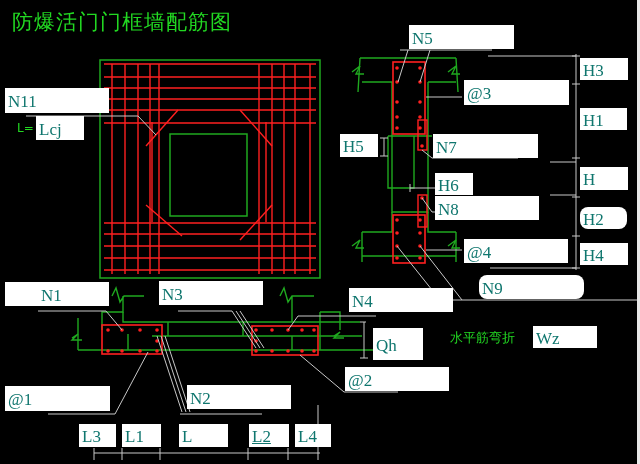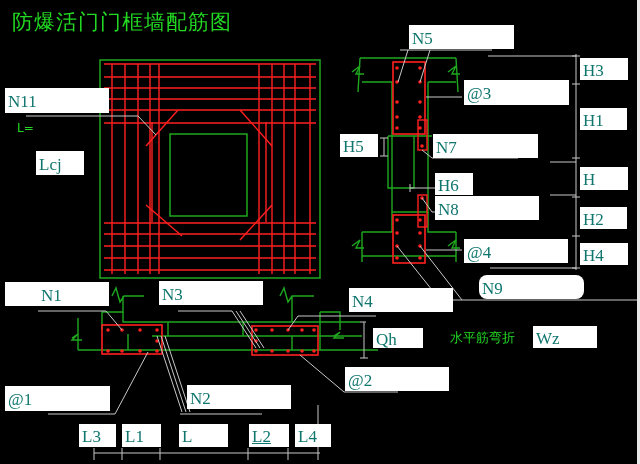--- a/index.html
+++ b/index.html
@@ -144,40 +144,40 @@
       <path d="M94 453 L320 453 M94 448 l0 12 M122 448 l0 12 M160 448 l0 12 M248 448 l0 12 M288 448 l0 12 M318 405 L318 460"></path>
     </g>
   </g>
 <path d="M26 116 L138 116 L156 135" stroke="#c8c8c8" fill="none"></path>
   </svg>
 
 <div class="title">防爆活门门框墙配筋图</div>
 
 <input class="field" style="left: 5px; top: 88px; width: 104px; height: 25px;" value="N11">
 <div class="glabel" style="left:17px;top:121px;">L=</div>
-<input class="field" style="left: 36px; top: 116px; width: 48px; height: 24px; margin-top: 35px;" value="Lcj">
+<input class="field" style="left: 36px; top: 116px; width: 48px; height: 24px;" value="Lcj">
 
 <input class="field" style="left: 409px; top: 25px; width: 105px; height: 24px;" value="N5">
 <input class="field" style="left: 464px; top: 80px; width: 105px; height: 25px;" value="@3">
 <input class="field" style="left: 433px; top: 134px; width: 105px; height: 24px;" value="N7">
 <input class="field" style="left: 340px; top: 134px; width: 38px; height: 23px;" value="H5">
 <input class="field" style="left: 435px; top: 173px; width: 38px; height: 22px;" value="H6">
 <input class="field" style="left: 435px; top: 196px; width: 104px; height: 24px;" value="N8">
 <input class="field" style="left: 464px; top: 239px; width: 104px; height: 24px;" value="@4">
 <input class="field" style="left: 479px; top: 275px; width: 105px; height: 24px; border-radius: 8px;" value="N9">
 <input class="field" style="left: 580px; top: 58px; width: 48px; height: 22px;" value="H3">
 <input class="field" style="left: 580px; top: 108px; width: 47px; height: 22px;" value="H1">
 <input class="field" style="left: 580px; top: 167px; width: 48px; height: 23px;" value="H">
-<input class="field" style="left: 580px; top: 207px; width: 47px; height: 22px;" value="H2">
+<input class="field" style="left: 580px; top: 207px; width: 47px; height: 22px; border-radius: 8px;" value="H2">
 <input class="field" style="left: 580px; top: 243px; width: 48px; height: 22px;" value="H4">
 
 <input class="field" style="left: 5px; top: 282px; width: 104px; height: 24px; padding-left: 36px;" value="N1">
 <input class="field" style="left: 159px; top: 281px; width: 104px; height: 24px;" value="N3">
 <input class="field" style="left: 329px; top: 288px; width: 104px; height: 24px; margin-left: 20px;" value="N4">
-<input class="field" style="left: 373px; top: 328px; width: 50px; height: 20px;" value="Qh">
+<input class="field" style="left: 373px; top: 328px; width: 50px; height: 32px;" value="Qh">
 <input class="field" style="left: 5px; top: 386px; width: 105px; height: 25px;" value="@1">
 <input class="field" style="left: 187px; top: 385px; width: 104px; height: 24px;" value="N2">
 <input class="field" style="left: 345px; top: 367px; width: 104px; height: 24px;" value="@2">
 <input class="field" style="left: 79px; top: 424px; width: 37px; height: 23px;" value="L3">
 <input class="field" style="left: 122px; top: 424px; width: 39px; height: 23px;" value="L1">
 <input class="field" style="left: 179px; top: 424px; width: 49px; height: 23px;" value="L">
 <input class="field" style="left: 249px; top: 424px; width: 40px; height: 23px; text-decoration: underline;" value="L2">
 <input class="field" style="left: 295px; top: 424px; width: 36px; height: 23px;" value="L4">
 
 <div class="glabel" style="left:450px;top:329px;font-size:13px;">水平筋弯折</div>

